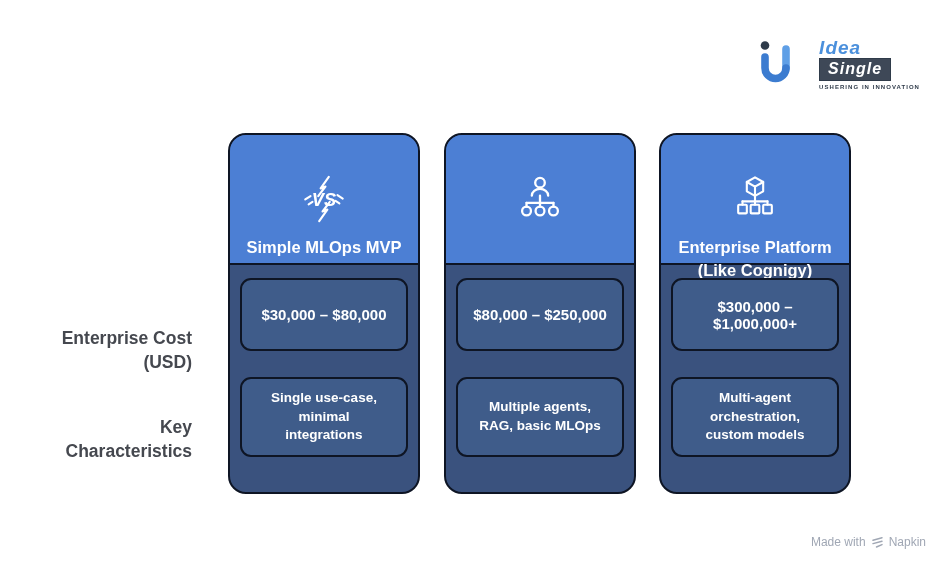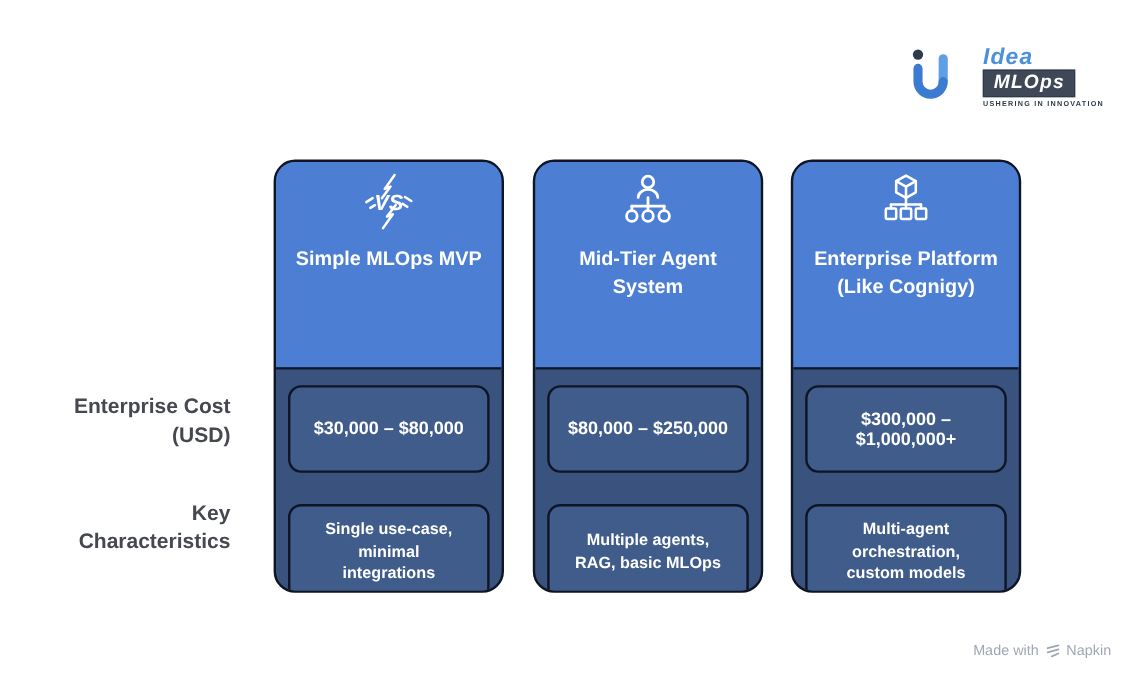--- a/index.html
+++ b/index.html
@@ -26,22 +26,22 @@
   .row-label.chars-label { top:416px; }
 
   
   .card {
     position:absolute; top:133px; width:192px; height:361px;
     background:#3a527e; border:2.5px solid #0e1524; border-radius:18px;
     overflow:hidden; display:flex; flex-direction:column;
   }
   .card-1 { left:228px; } .card-2 { left:444px; } .card-3 { left:659px; }
   .card-header {
-    height:173px; flex:0 0 auto; background:#4c7fd4; border-bottom:2.5px solid #0e1524;
-    display:flex; flex-direction:column; align-items:center; padding-top:9px;
+    height:130px; flex:0 0 auto; background:#4c7fd4; border-bottom:2.5px solid #0e1524;
+    display:flex; flex-direction:column; align-items:center; padding-top:40px;
   }
   .card-icon { height:48px; display:flex; align-items:center; justify-content:center; }
   .card-title {
     margin-top:13px; color:#ffffff; font-weight:bold; font-size:16.5px;
     line-height:1.38; text-align:center; padding:0 14px;
   }
   .card-body { flex:1; display:flex; flex-direction:column; gap:26px; padding:13px 10px 0 10px; }
   .cell {
     background:#3f5c8a; border:2px solid #0e1524; border-radius:11px;
     color:#ffffff; display:flex; align-items:center; justify-content:center;
@@ -62,21 +62,21 @@
 <div class="canvas">
 
   <div class="logo">
     <svg class="logo-mark" width="40" height="50" viewBox="0 0 40 50">
       <circle cx="8" cy="7.5" r="4.3" fill="#2f3b4a"></circle>
       <path d="M29 11 V30" stroke="#5f9fe6" stroke-width="7.6" fill="none" stroke-linecap="round"></path>
       <path d="M8 19 V30 a10.5 10.5 0 0 0 21 0" stroke="#3c7cd0" stroke-width="7.6" fill="none" stroke-linecap="round"></path>
     </svg>
     <div class="logo-text">
       <span class="logo-idea">Idea</span>
-      <span class="logo-usher">MLOps</span>
+      <span class="logo-usher">Single</span>
       <span class="logo-tagline">USHERING IN INNOVATION</span>
     </div>
   </div>
 
   <div class="row-label cost-label">Enterprise Cost (USD)</div>
   <div class="row-label chars-label">Key Characteristics</div>
 
   <div class="card card-1">
     <div class="card-header">
       <div class="card-icon">
@@ -105,21 +105,20 @@
           <circle cx="26" cy="9" r="5"></circle>
           <path d="M17.5 22.5 a8.5 7 0 0 1 17 0"></path>
           <path d="M26 22.5 V30"></path>
           <path d="M12 30 H40"></path>
           <path d="M12 30 v4 M26 30 v4 M40 30 v4"></path>
           <circle cx="12" cy="38.5" r="4.6"></circle>
           <circle cx="26" cy="38.5" r="4.6"></circle>
           <circle cx="40" cy="38.5" r="4.6"></circle>
         </svg>
       </div>
-      <div class="card-title">Mid-Tier Agent System</div>
     </div>
     <div class="card-body">
       <div class="cell cost">$80,000 – $250,000</div>
       <div class="cell chars">Multiple agents, RAG, basic MLOps</div>
     </div>
   </div>
 
   <div class="card card-3">
     <div class="card-header">
       <div class="card-icon">

